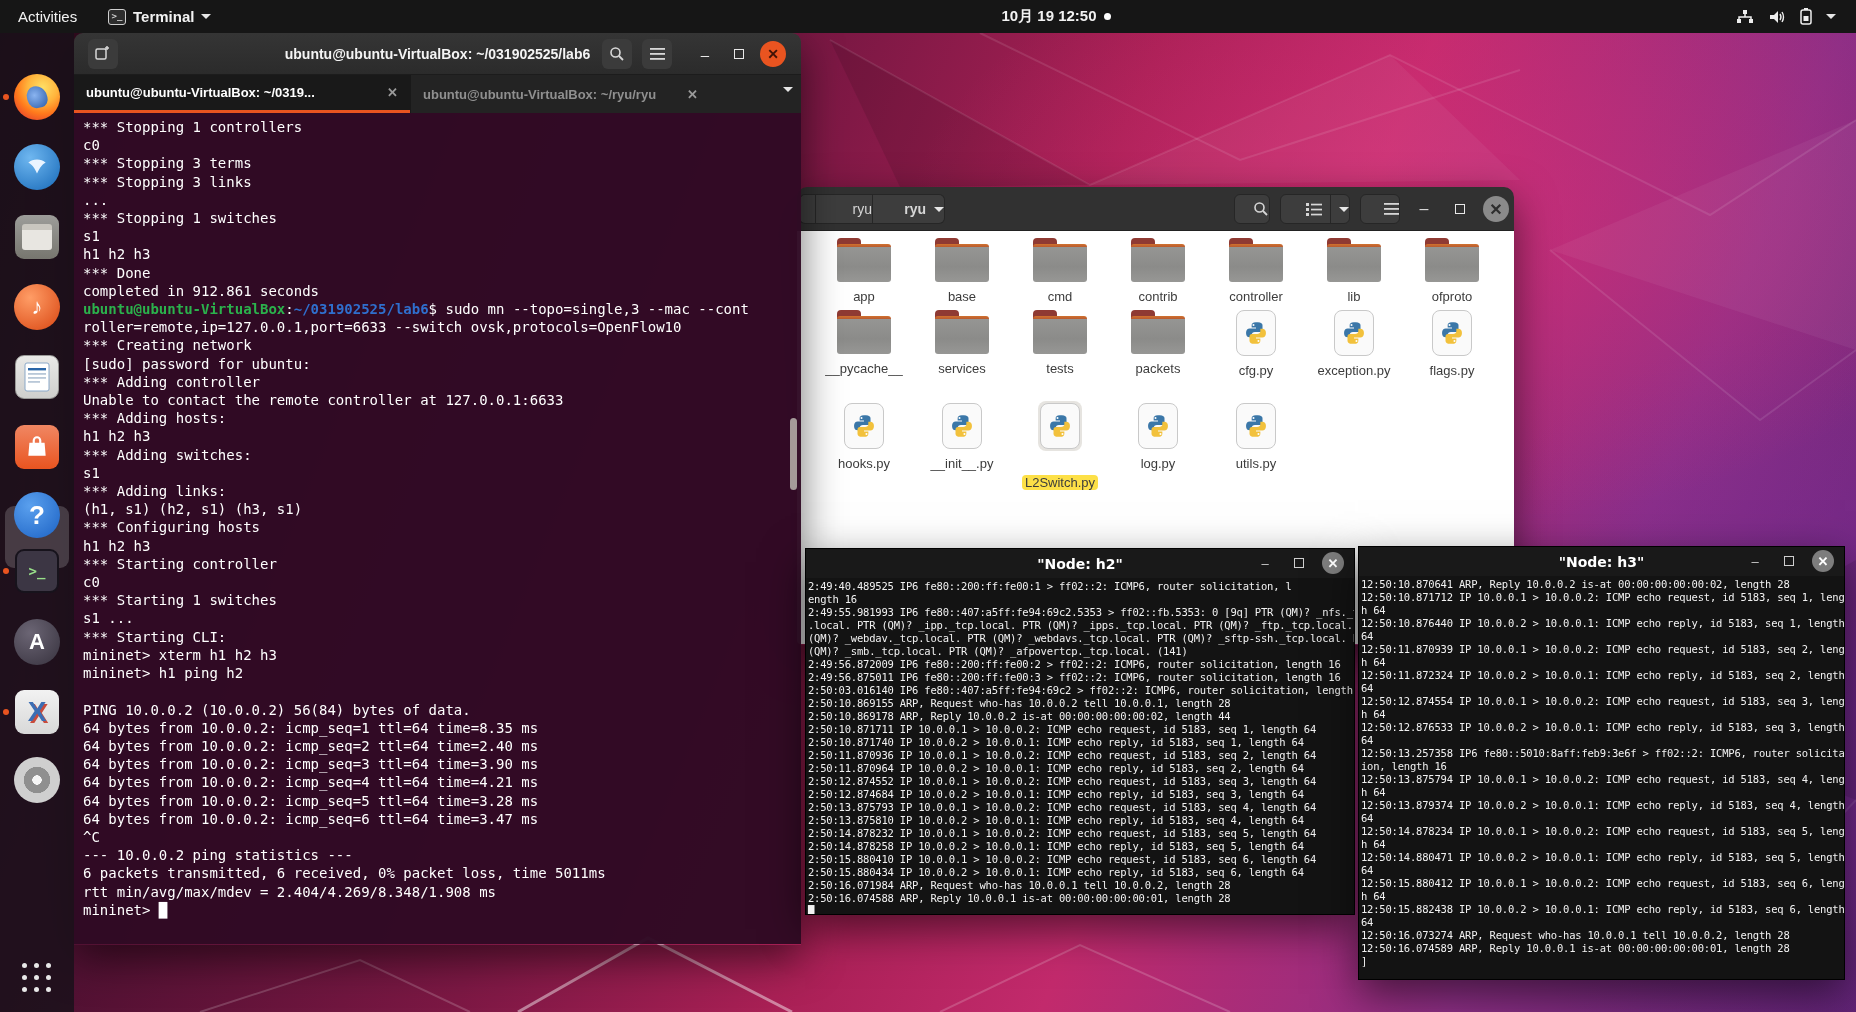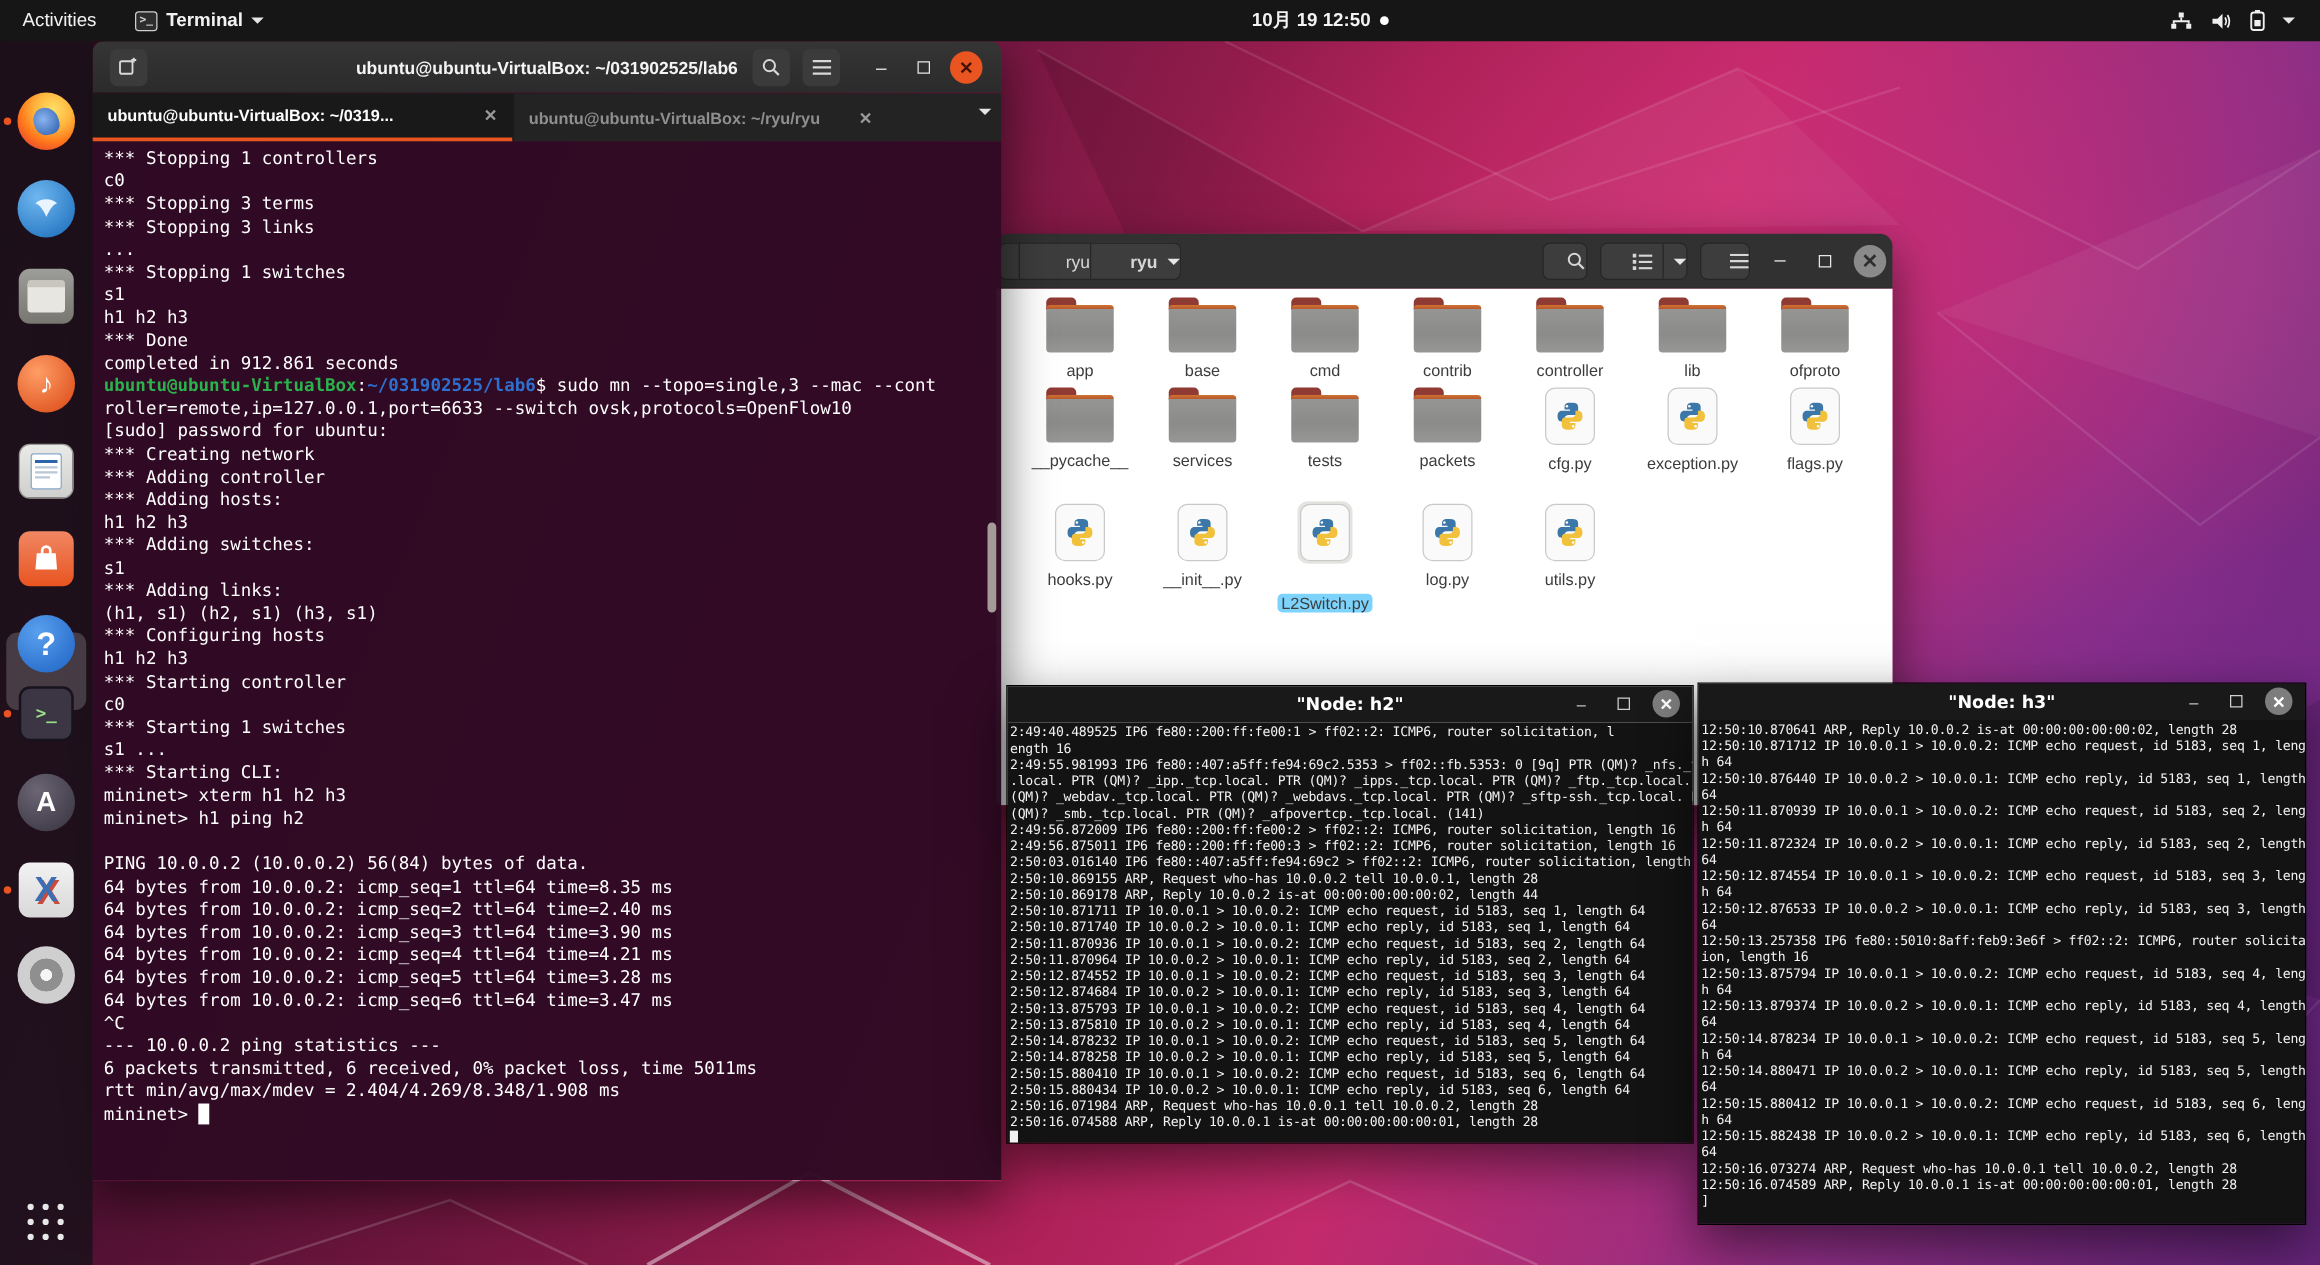--- a/index.html
+++ b/index.html
@@ -76,21 +76,21 @@
   #fm-view .sep { width:1px; height:28px; background:#262626; margin:0 8px; }
   #fm-menu { position:absolute; left:563px; top:7px; width:40px; border-radius:6px; }
   .fm-ctl { position:absolute; top:9px; width:26px; height:26px; display:flex; align-items:center; justify-content:center; color:#dcdcdc; }
   #fm-min { left:614px; }
   #fm-max { left:650px; }
   #fm-close { left:686px; background:#8a8a8a; border-radius:50%; color:#2e2e2e; font-weight:bold; }
   #fm-body { height:413px; background:#ffffff; border-radius:0 0 4px 4px; position:relative; overflow:hidden; }
   .fm-row { position:absolute; left:18px; display:flex; }
   .fm-cell { width:98px; display:flex; flex-direction:column; align-items:center; }
   .fm-label { margin-top:5px; font-size:13px; color:#3c3c3c; text-align:center; max-width:84px; word-break:break-all; line-height:15px; padding:0 3px; border-radius:4px; }
-  .fm-cell.selected .fm-label { background:#7dd3fc;margin-top:24px; }
+  .fm-cell.selected .fm-label { background:#fde047;margin-top:24px; }
   .fm-cell.selected .icon-wrap { background:#e6e4e0; border-radius:8px; }
   .icon-wrap { padding:2px; }
   .folder-icon { width:54px; height:44px; position:relative; }
   .folder-icon .tab { position:absolute; left:0; top:0; width:24px; height:10px; border-radius:4px 4px 0 0; background:#8f3a33; }
   .folder-icon .body { position:absolute; left:0; top:6px; width:54px; height:38px; border-radius:3px; background:linear-gradient(180deg,#d0722f 0%, #b85a30 8%, #959593 9%, #8b8b89 60%, #979795 100%); }
   .py-icon { width:40px; height:46px; background:#fafafa; border:1px solid #c9c9c9; border-radius:8px; display:flex; align-items:center; justify-content:center; }
 
   
   .xterm { border:1px solid #000; z-index:20; }
   #win-h2 { left:805px; top:548px; width:550px; height:367px; }
@@ -543,23 +543,24 @@
         <div class="term-line"><span>*** Stopping 3 terms</span></div>
         <div class="term-line"><span>*** Stopping 3 links</span></div>
         <div class="term-line"><span>...</span></div>
         <div class="term-line"><span>*** Stopping 1 switches</span></div>
         <div class="term-line"><span>s1</span></div>
         <div class="term-line"><span>h1 h2 h3</span></div>
         <div class="term-line"><span>*** Done</span></div>
         <div class="term-line"><span>completed in 912.861 seconds</span></div>
         <div class="term-line"><span class="c-g">ubuntu@ubuntu-VirtualBox</span><span>:</span><span class="c-b">~/031902525/lab6</span><span>$ sudo mn --topo=single,3 --mac --cont</span></div>
         <div class="term-line"><span>roller=remote,ip=127.0.0.1,port=6633 --switch ovsk,protocols=OpenFlow10</span></div>
+        <div class="term-line"><span>*** Creating network</span></div>
         <div class="term-line"><span>[sudo] password for ubuntu:</span></div>
-        <div class="term-line"><span>*** Creating network</span></div>
         <div class="term-line"><span>*** Adding controller</span></div>
+        <div class="term-line"><span>Unable to contact the remote controller at 127.0.0.1:6633</span></div>
         <div class="term-line"><span>*** Adding hosts:</span></div>
         <div class="term-line"><span>h1 h2 h3</span></div>
         <div class="term-line"><span>*** Adding switches:</span></div>
         <div class="term-line"><span>s1</span></div>
         <div class="term-line"><span>*** Adding links:</span></div>
         <div class="term-line"><span>(h1, s1) (h2, s1) (h3, s1)</span></div>
         <div class="term-line"><span>*** Configuring hosts</span></div>
         <div class="term-line"><span>h1 h2 h3</span></div>
         <div class="term-line"><span>*** Starting controller</span></div>
         <div class="term-line"><span>c0</span></div>

